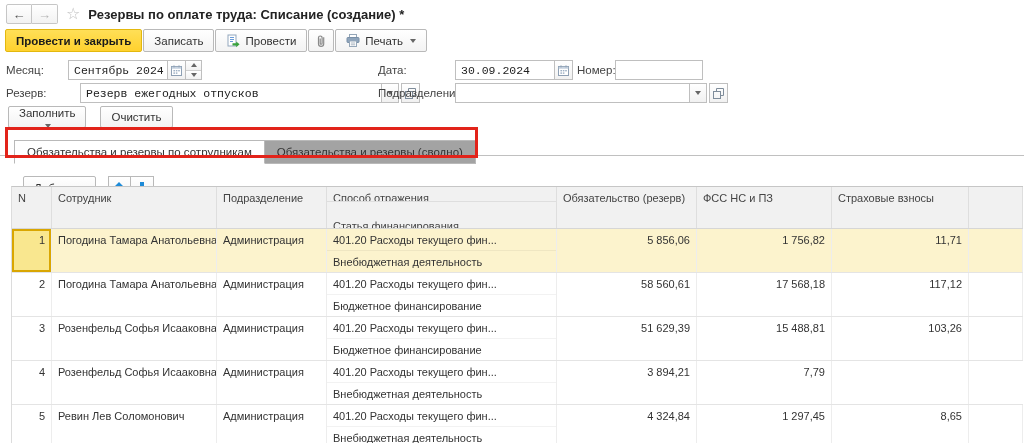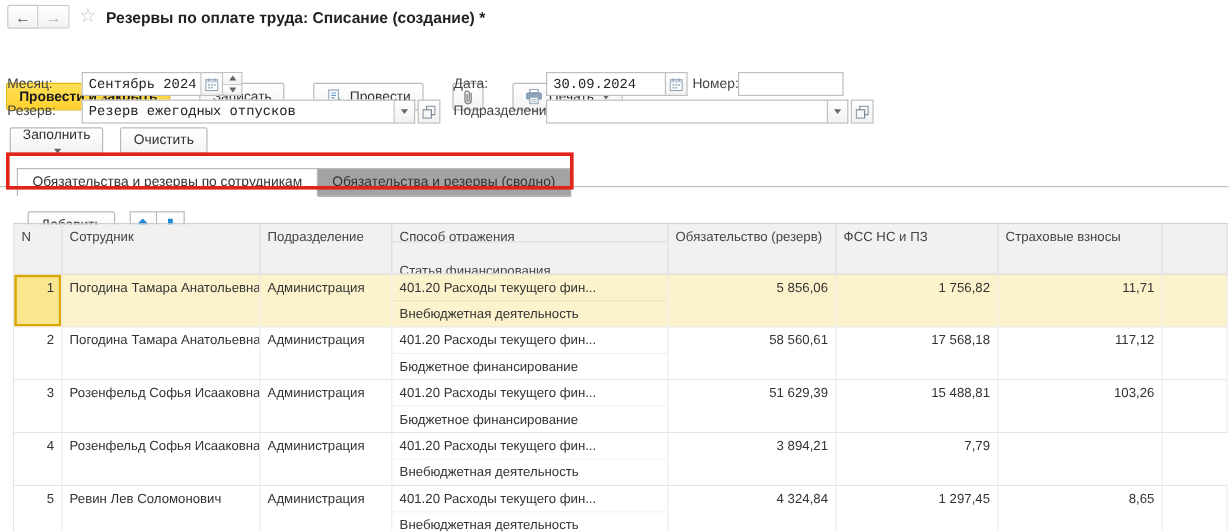--- a/index.html
+++ b/index.html
@@ -11,21 +11,21 @@
   .titlebar { position:absolute; left:6px; top:4px; display:flex; align-items:center; gap:8px; }
   .navpair { display:flex; }
   .navbtn { width:26px; height:20px; border:1px solid #c6c6c6; background:linear-gradient(#ffffff,#f2f2f2);
             display:flex; align-items:center; justify-content:center; font-size:13px; cursor:pointer; }
   .navbtn.back { border-radius:2px 0 0 2px; color:#555; }
   .navbtn.fwd  { border-radius:0 2px 2px 0; border-left:none; color:#b5b5b5; }
   .star { font-size:16px; color:#c2c2c2; line-height:1; cursor:pointer; }
   .doc-title { font-size:13px; font-weight:bold; color:#222; white-space:nowrap; }
 
   
-  .toolbar { position:absolute; left:5px; top:29px; display:flex; gap:24px; align-items:flex-start;margin-top:40px; }
+  .toolbar { position:absolute; left:5px; top:29px; display:flex; gap:1px; align-items:flex-start; }
   .btn { height:23px; border:1px solid #b9b9b9; border-radius:2px; background:linear-gradient(#ffffff,#f3f3f3);
          display:inline-flex; align-items:center; gap:5px; padding:0 10px; font-size:11.5px; color:#333;
          cursor:pointer; white-space:nowrap; }
   .btn.primary { background:linear-gradient(#ffdf57,#ffd12e); border-color:#e3b80e; font-weight:bold; color:#1a1a1a; }
   .btn.iconic { padding:0 6px; }
   .caret { display:inline-block; width:0; height:0; border-left:3.5px solid transparent; border-right:3.5px solid transparent;
            border-top:4px solid #666; margin-left:2px; }
 
   
   .flabel { position:absolute; height:20px; line-height:20px; color:#444; white-space:nowrap; }
@@ -183,21 +183,21 @@
     </div>
   </div>
 
   <div class="flabel" style="left:577px; top:60px;">Номер:</div>
   <div class="field" style="left:615px; top:60px;">
     <div class="fbox" style="width:88px;"></div>
   </div>
 
   <div class="flabel" style="left:6px; top:83px;">Резерв:</div>
   <div class="field" style="left:68px; top:83px;">
-    <div class="fbox" style="width:261px;">Резерв ежегодных отпусков</div>
+    <div class="fbox" style="width:302px;margin-left:12px;">Резерв ежегодных отпусков</div>
     <div class="fbtn" style="width:17px;">
         <span class="caret" style="margin:0;"></span>
       </div>
     <div class="openbtn">
       <span style="display:inline-flex;">
         <svg width="11" height="11" viewBox="0 0 11 11" fill="none" stroke="#7e8c9a">
           <rect x="0.5" y="3.5" width="7" height="7"></rect>
           <path d="M3.5 3.5 L3.5 0.5 L10.5 0.5 L10.5 7.5 L7.5 7.5"></path>
         </svg>
       </span>

